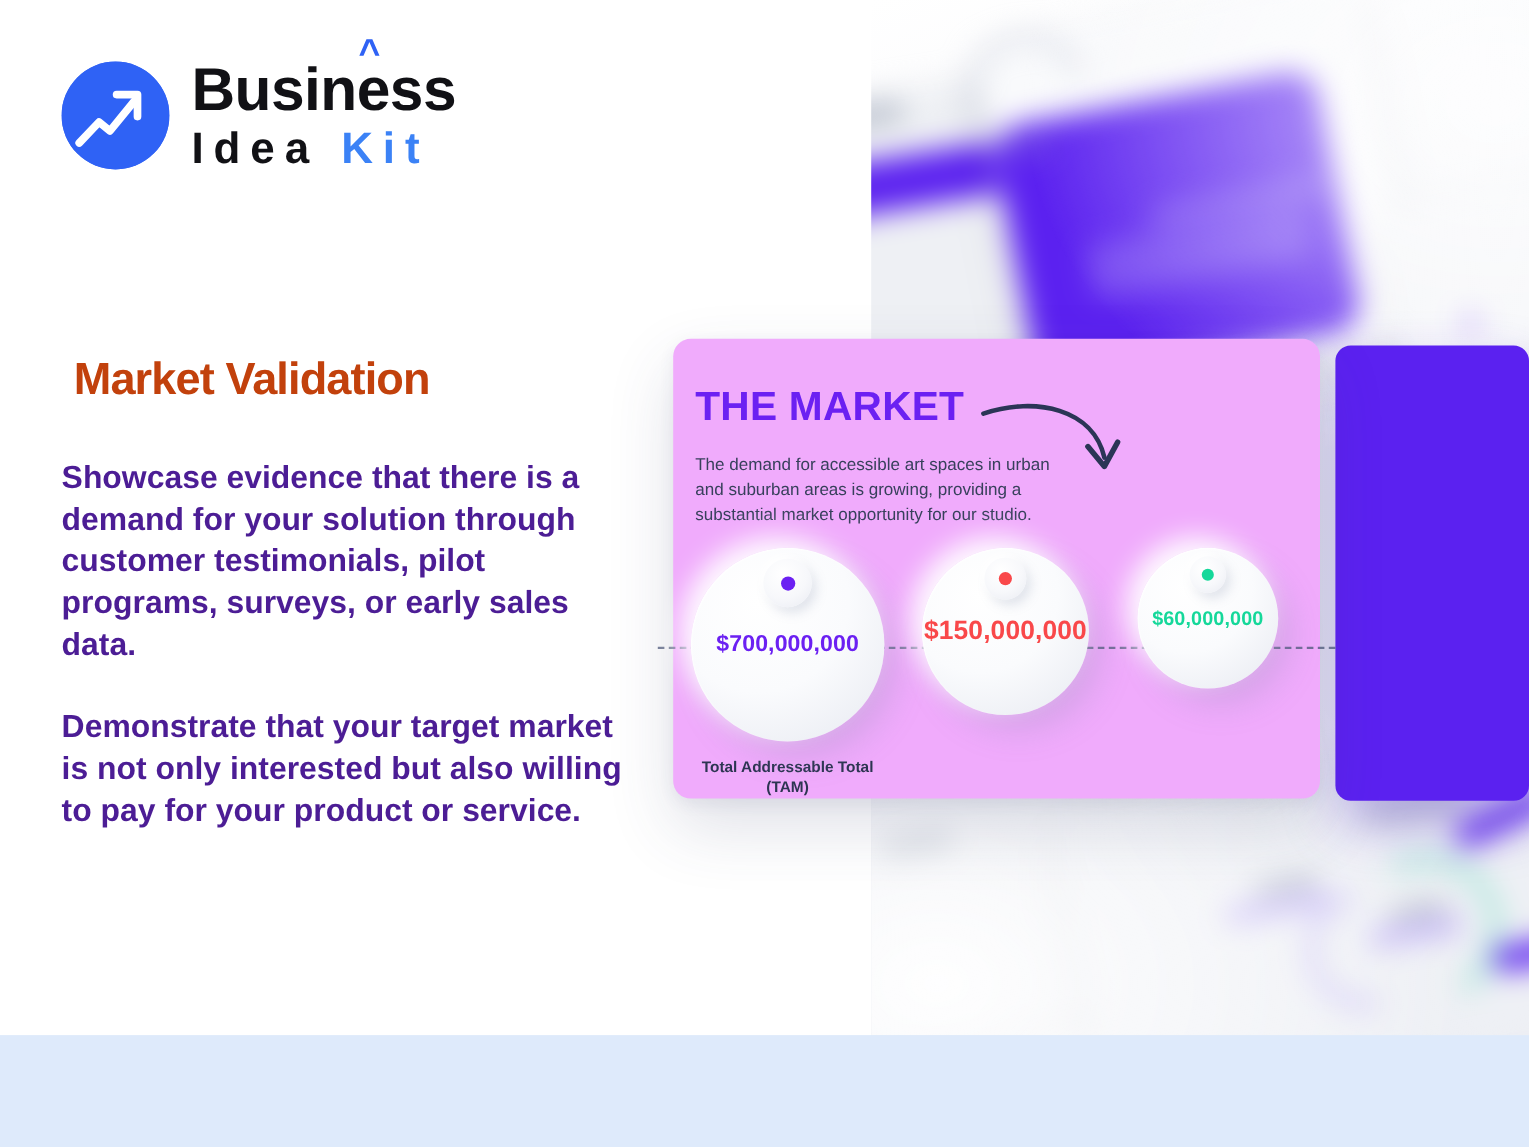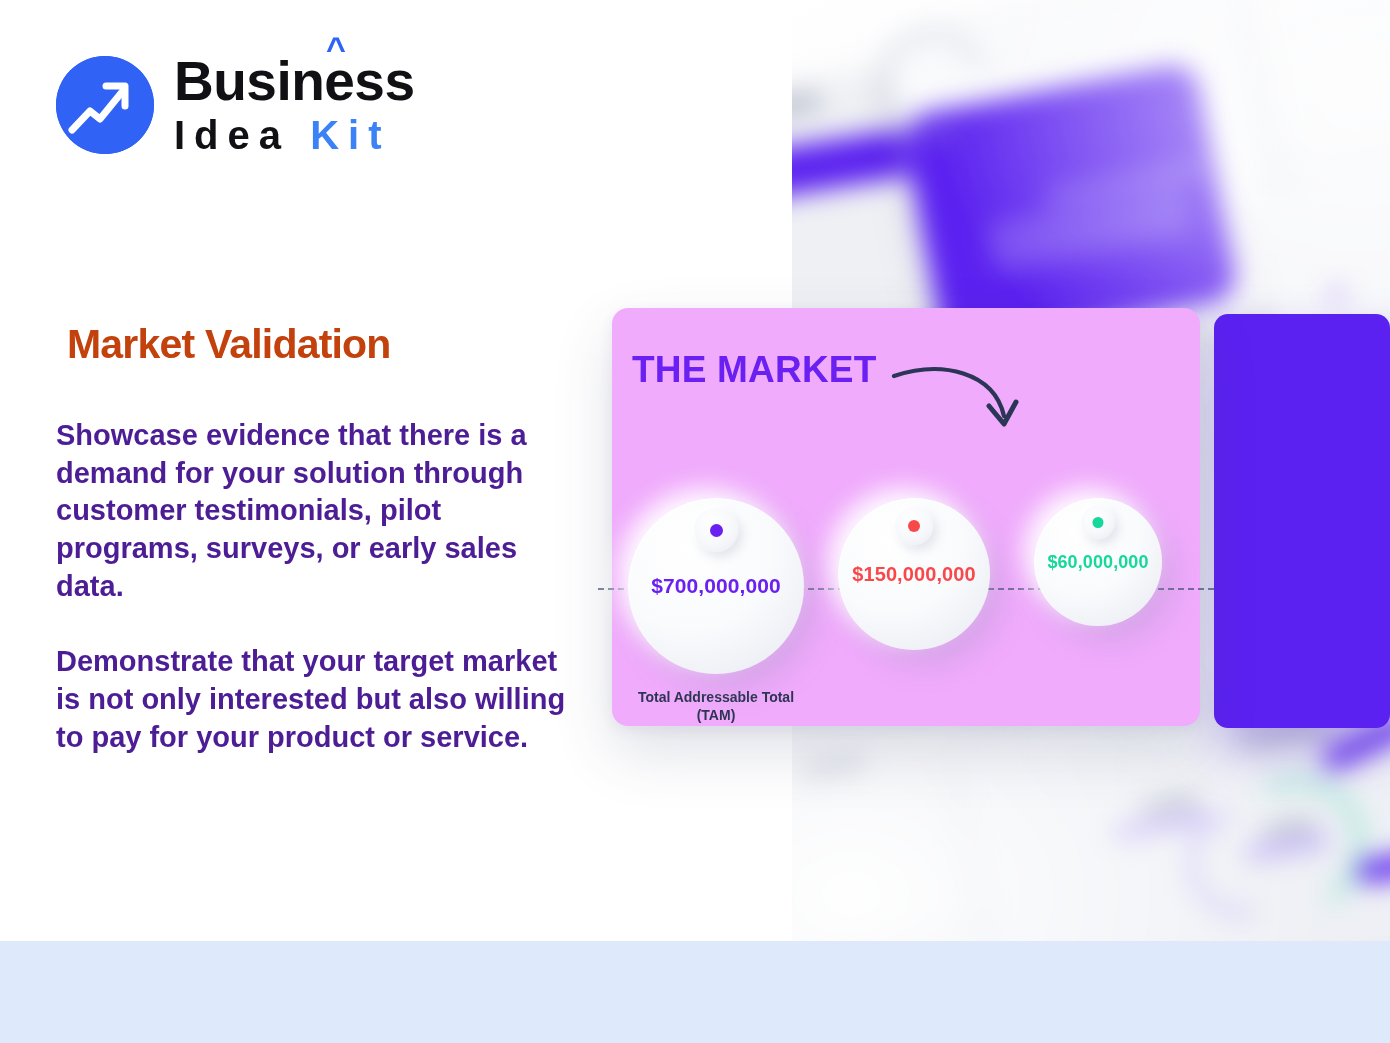--- a/index.html
+++ b/index.html
@@ -246,21 +246,21 @@
   .orb.small .knob-dot { width: 11px; height: 11px; }
 
   .metric-value {
     position: relative;
     z-index: 2;
     font-weight: 700;
     letter-spacing: .1px;
     white-space: nowrap;
   }
   .metric.m1 .metric-value { font-size: 21px; }
-  .metric.m2 .metric-value { font-size: 20px; }
+  .metric.m2 .metric-value { font-size: 24px; }
   .metric.m3 .metric-value { font-size: 18px; }
 
   .metric-label {
     margin-top: 12px;
     font-size: 14px;
     font-weight: 700;
     color: #2d3552;
     line-height: 1.32;
   }
   .metric.m1 .metric-label { margin-top: 14px; }
@@ -348,20 +348,21 @@
 
   <div class="card-title">THE MARKET</div>
 
   <div class="arrow-svg">
     <svg width="135" height="75" viewBox="0 0 135 75" aria-hidden="true">
       <path d="M4 14 C52 -2, 104 10, 114 54" stroke="#2b3556" stroke-width="4.2" fill="none" stroke-linecap="round"></path>
       <path d="M99 44 L114 62 L126 40" stroke="#2b3556" stroke-width="5" fill="none" stroke-linecap="round" stroke-linejoin="round"></path>
     </svg>
   </div>
 
+  <div class="card-sub">The demand for accessible art spaces in urban and suburban areas is growing, providing a substantial market opportunity for our studio.</div>
 
   <div class="metrics">
 
     <div class="dash-line"></div>
 
     <div class="metric m1">
       <div class="orb big">
         <div class="knob">
           <div class="knob-dot" style="background:#6b20f2;"></div>
         </div>

